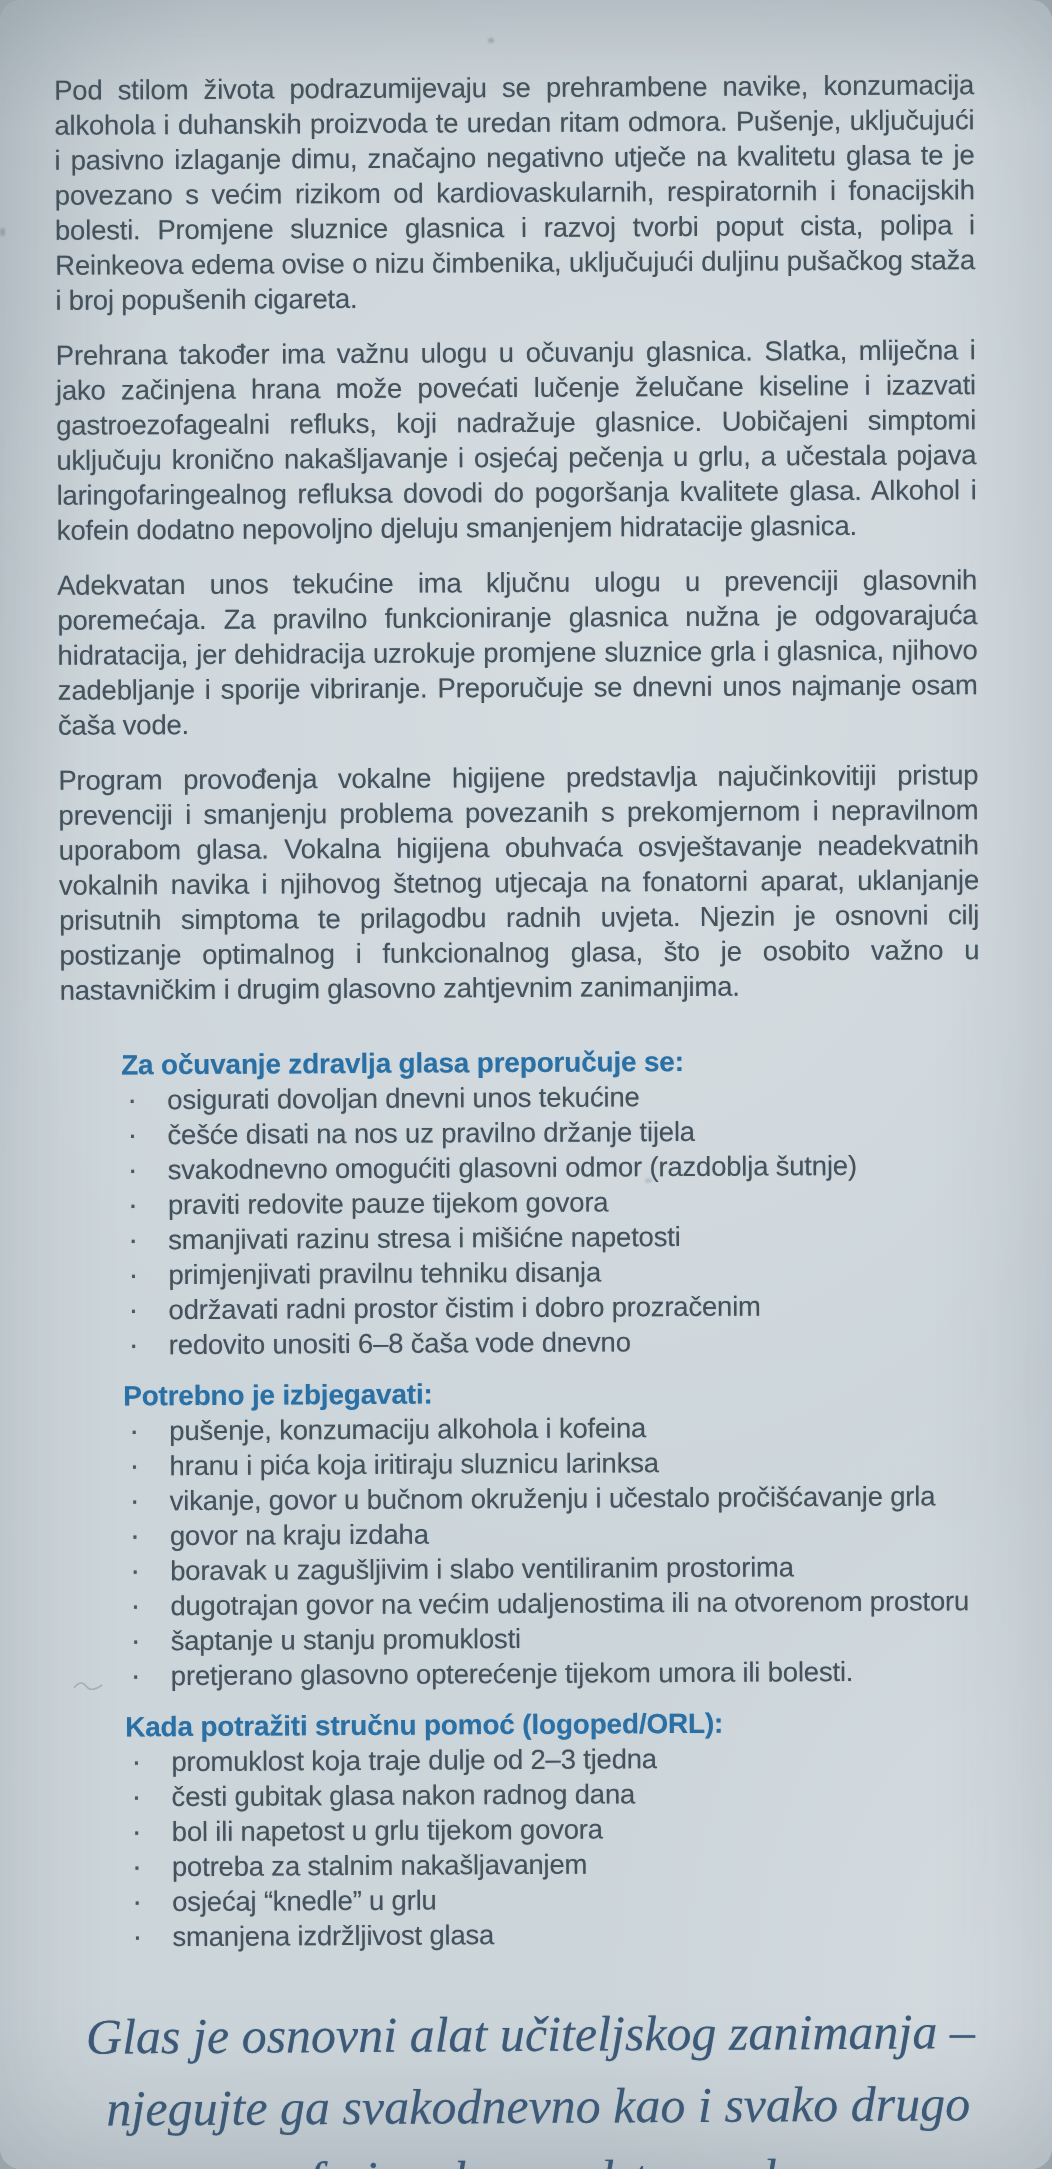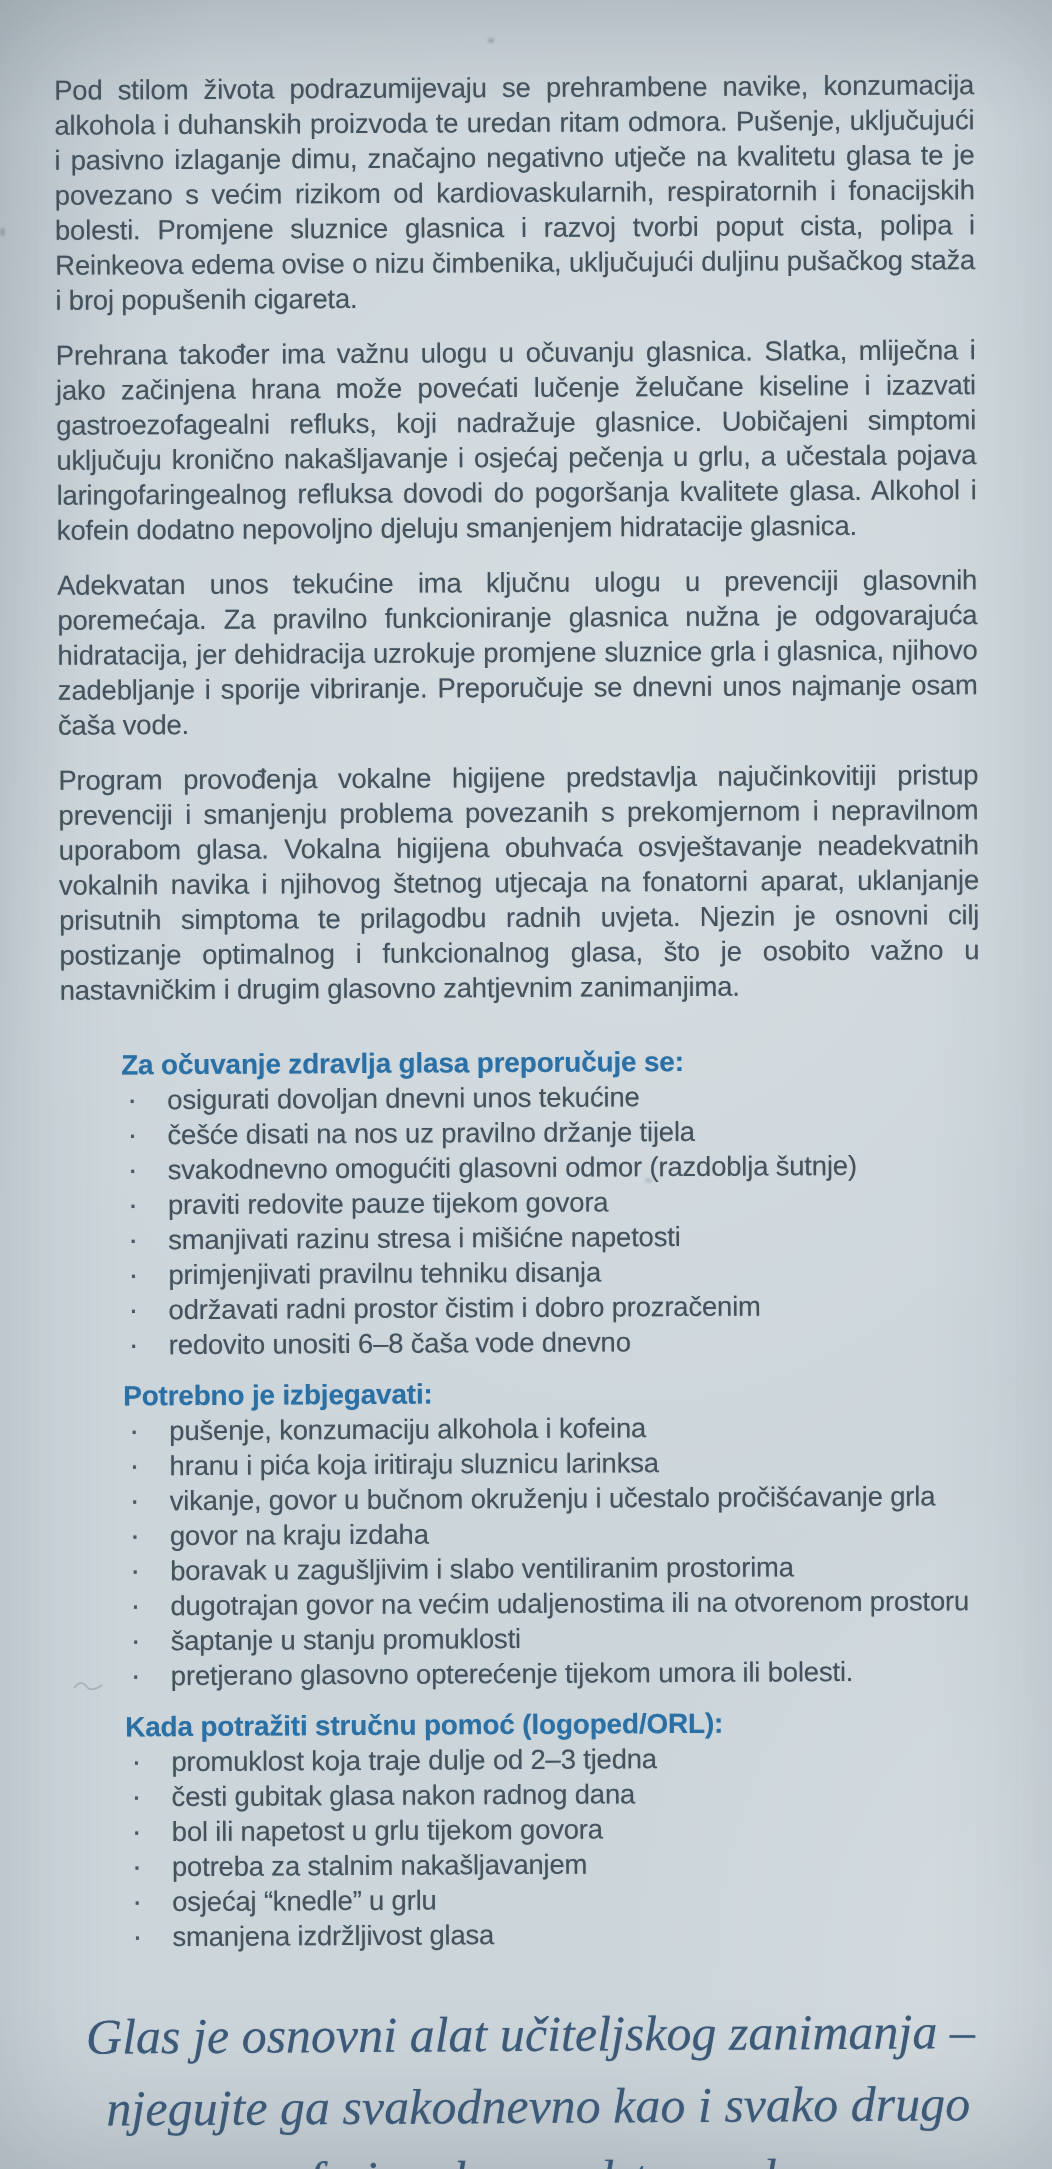--- a/index.html
+++ b/index.html
@@ -11,20 +11,21 @@
     font-family: "Liberation Sans", sans-serif;
     color: #44525d;
     background:
       radial-gradient(120% 75% at 60% 33%, rgba(255,255,255,0.20) 0%, rgba(255,255,255,0) 55%),
       radial-gradient(90% 60% at 100% 92%, rgba(255,255,255,0.16) 0%, rgba(255,255,255,0) 50%),
       linear-gradient(100deg, rgba(78,94,105,0.13) 0%, rgba(78,94,105,0) 15%),
       linear-gradient(180deg, rgba(78,94,105,0.10) 0%, rgba(78,94,105,0) 6%),
       linear-gradient(0deg, rgba(78,94,105,0.08) 0%, rgba(78,94,105,0) 8%),
       #ccd5da;
     box-shadow: inset 0 0 120px rgba(58,72,84,0.20);
+    border-radius: 21px;
   }
   .content {
     position: absolute;
     left: 54px;
     top: 70px;
     width: 920px;
     transform: rotate(-0.35deg);
     transform-origin: 50% 0;
   }
   .para {

